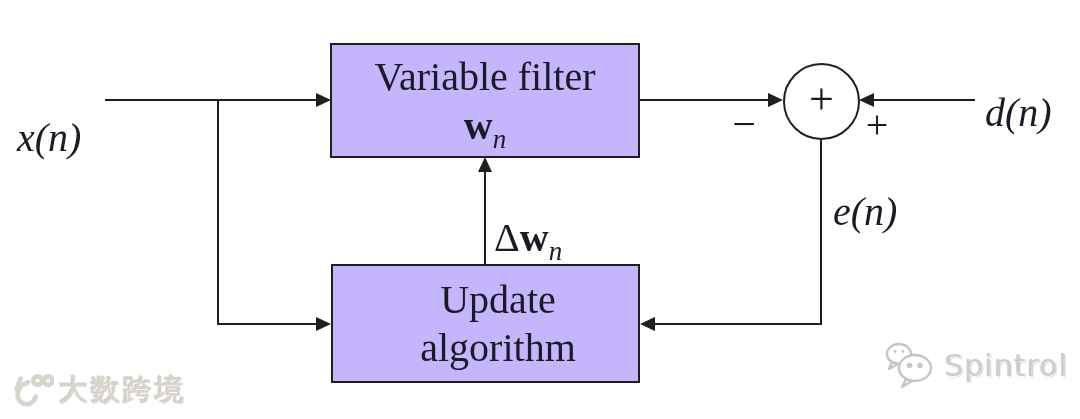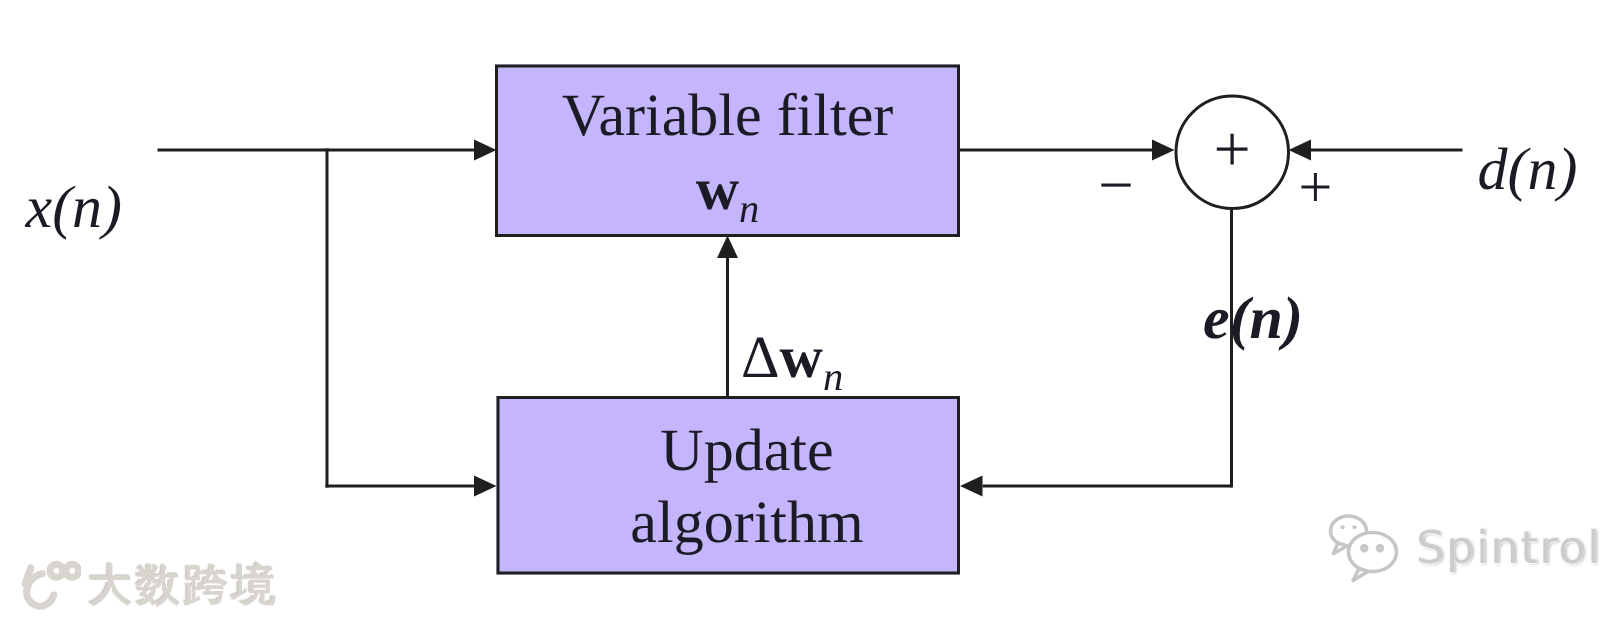--- a/index.html
+++ b/index.html
@@ -124,21 +124,21 @@
   <div class="box" style="left:331px; top:264px; width:309px; height:119px; gap:3px;padding-left:25px;">
     <div class="box-title">Update</div>
     <div class="box-title">algorithm</div>
   </div>
 
   <div class="line" style="left:484px; top:172px; width:2px; height:92px;"></div>
   <div class="arrow arrow-u" style="left:478px; top:157px;"></div>
 
   <div class="sig" style="left:17px; top:76px;margin-top:41px;">x(n)</div>
   <div class="sig" style="left:985px; top:92px;">d(n)</div>
-  <div class="sig" style="left:802px; top:191px;font-weight:bold;">e(n)</div>
+  <div class="sig" style="left:833px; top:191px;">e(n)</div>
   <div class="sig upright" style="left:494px; top:189px;"><span>Δ</span><span class="b">w</span><sub>n</sub></div>
 
   <div class="wm wm-left">
     <svg width="46" height="38" viewBox="0 0 48 40">
       <g fill="none" stroke="#d8d4ce" stroke-width="5" stroke-linecap="round">
         <path d="M13 7 L9 18"></path>
         <path d="M21 11 C11 13 6 26 14 32 C20 36 27 33 29 26"></path>
         <circle cx="31" cy="9" r="4.5"></circle>
         <circle cx="42" cy="9" r="4.5"></circle>
       </g>

